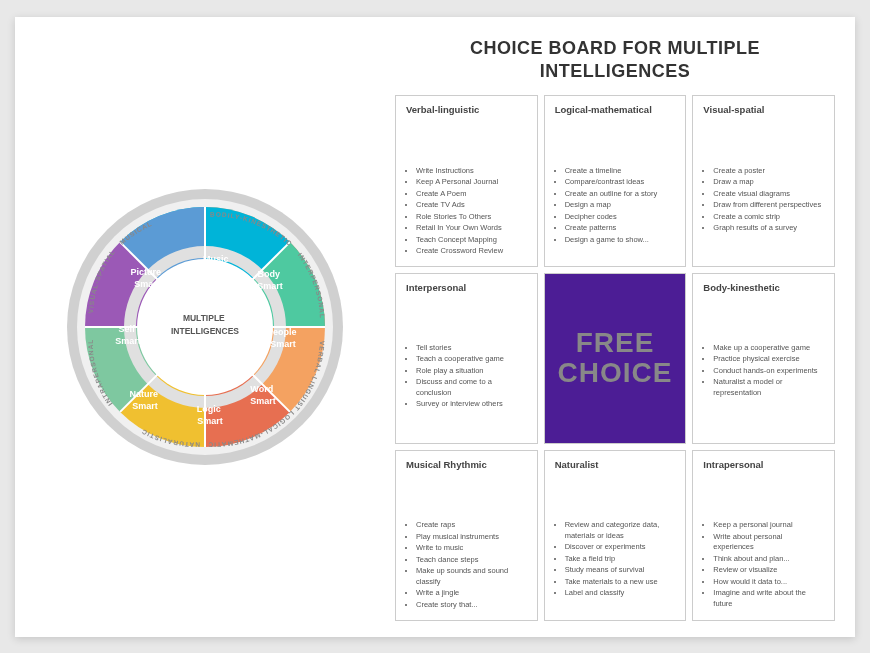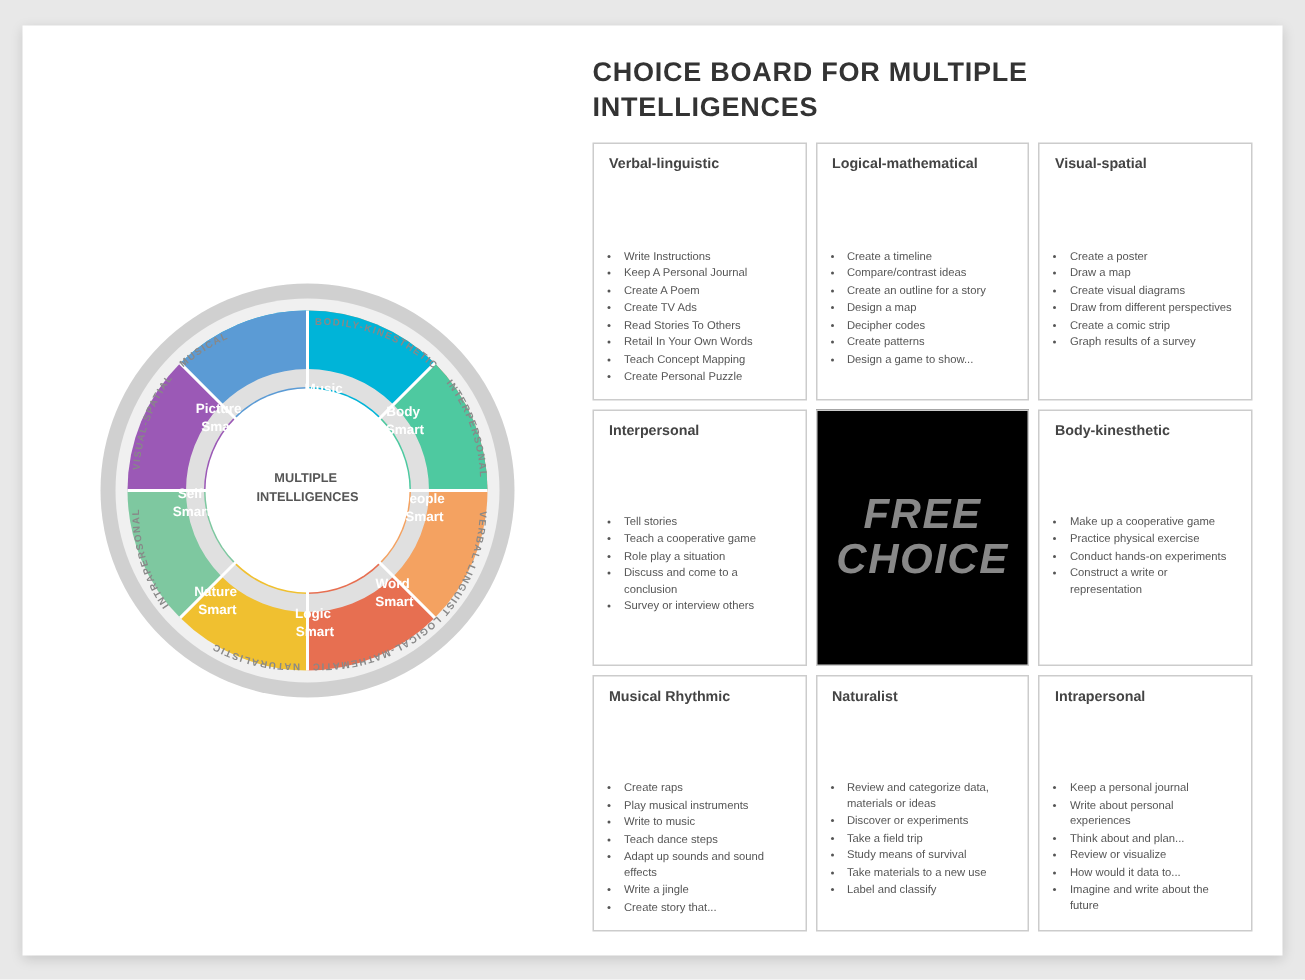--- a/index.html
+++ b/index.html
@@ -37,21 +37,21 @@
       height: 300px;
     }
 
     
     .right-panel {
       flex: 1;
       display: flex;
       flex-direction: column;
     }
     .board-title {
-      text-align: left;
+      text-align: center;
       font-size: 18px;
       font-weight: bold;
       color: #333;
       margin-bottom: 12px;
       line-height: 1.3;
       letter-spacing: 0.5px;
     }
     .board-title span {
       font-weight: 900;
     }
@@ -86,22 +86,21 @@
       list-style: disc;
       padding-left: 10px;
     }
     .cell-body li {
       margin-bottom: 1px;
     }
     .free-choice-cell {
       display: flex;
       align-items: flex-end;
       justify-content: center;
-      background: #000000;
-      font-style: italic;
+      background: #4c1d95;
     }
     .free-choice-text {
       font-size: 28px;
       font-weight: 900;
       color: #888;
       text-align: center;
       line-height: 1.1;
       letter-spacing: 1px;
     }
   </style>
@@ -258,24 +257,24 @@
     <div class="grid">
 
       <div class="cell">
         <div class="cell-header">Verbal-linguistic</div>
         <div class="cell-body">
           <ul>
             <li>Write Instructions</li>
             <li>Keep A Personal Journal</li>
             <li>Create A Poem</li>
             <li>Create TV Ads</li>
-            <li>Read Stories To Others</li>
+            <li>Role Stories To Others</li>
             <li>Retail In Your Own Words</li>
             <li>Teach Concept Mapping</li>
-            <li>Create Personal Puzzle</li>
+            <li>Create Crossword Review</li>
           </ul>
         </div>
       </div>
 
       <div class="cell">
         <div class="cell-header">Logical-mathematical</div>
         <div class="cell-body">
           <ul>
             <li>Create a timeline</li>
             <li>Compare/contrast ideas</li>
@@ -319,34 +318,34 @@
         <div class="free-choice-text">FREE CHOICE</div>
       </div>
 
       <div class="cell">
         <div class="cell-header">Body-kinesthetic</div>
         <div class="cell-body">
           <ul>
             <li>Make up a cooperative game</li>
             <li>Practice physical exercise</li>
             <li>Conduct hands-on experiments</li>
-            <li>Construct a write or representation</li>
+            <li>Naturalist a model or representation</li>
           </ul>
         </div>
       </div>
 
       <div class="cell">
         <div class="cell-header">Musical Rhythmic</div>
         <div class="cell-body">
           <ul>
             <li>Create raps</li>
             <li>Play musical instruments</li>
             <li>Write to music</li>
             <li>Teach dance steps</li>
-            <li>Adapt up sounds and sound effects</li>
+            <li>Make up sounds and sound classify</li>
             <li>Write a jingle</li>
             <li>Create story that...</li>
           </ul>
         </div>
       </div>
 
       <div class="cell">
         <div class="cell-header">Naturalist</div>
         <div class="cell-body">
           <ul>

